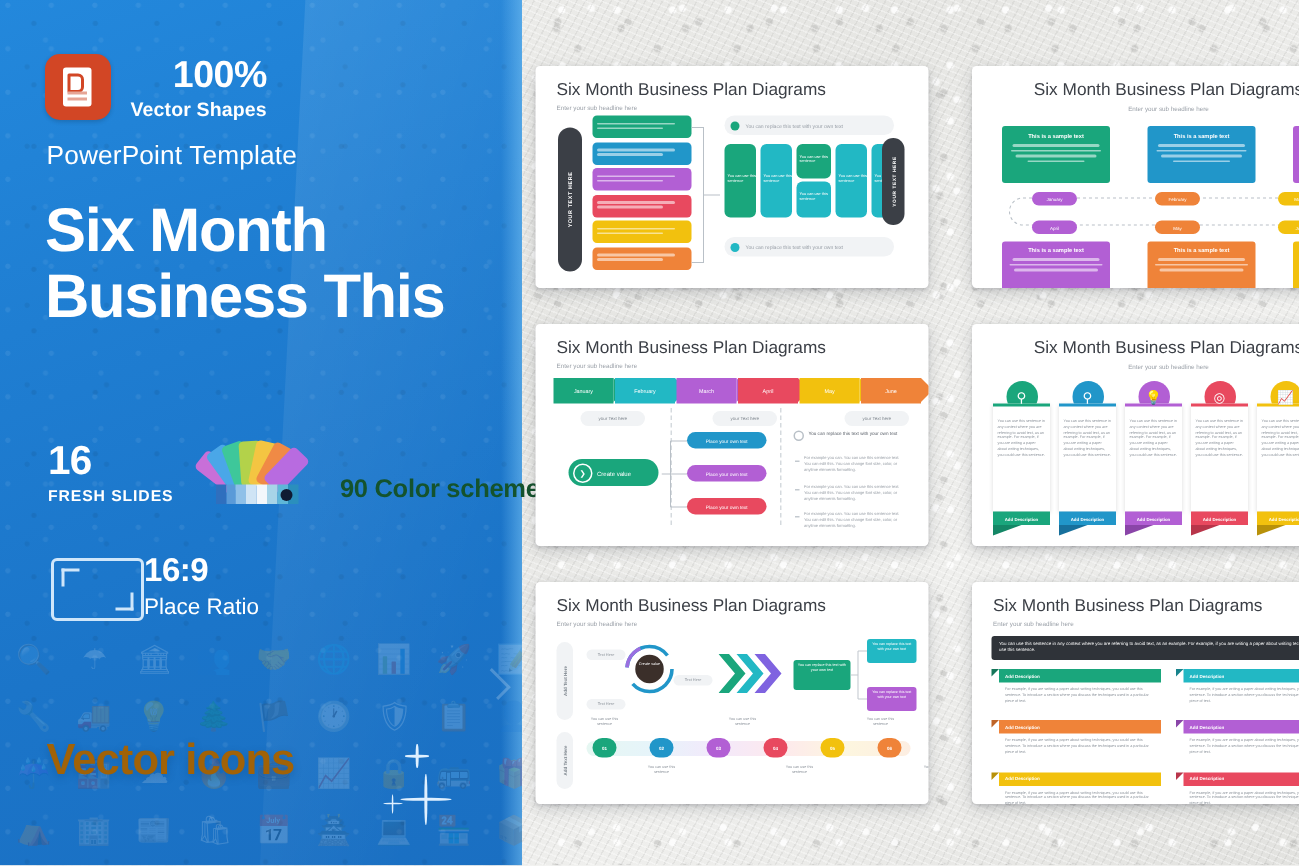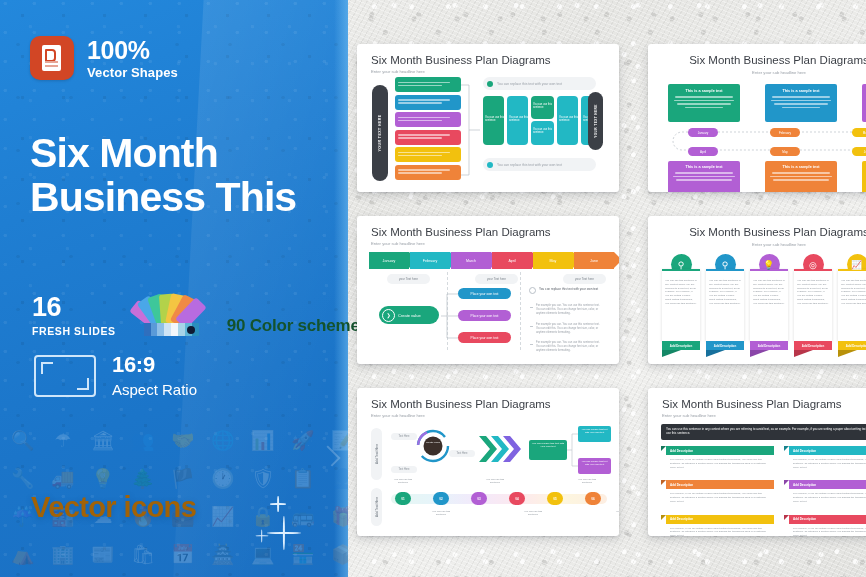--- a/index.html
+++ b/index.html
@@ -88,21 +88,21 @@
   .pptlogo .doc::before{
     content:""; position:absolute; left:3px; top:4px; width:7px; height:9px;
     border:2px solid #d24625; border-radius:1px 4px 4px 1px;
   }
   .pptlogo .doc::after{
     content:""; position:absolute; left:3px; top:16px; width:13px; height:2px;
     background:#e3writ; background:#e6a596;
     box-shadow:0 4px 0 #e6a596;
   }
   .pct { color:#fff; line-height:1; }
-  .pct .big { font-size: 25px; font-weight: 700; letter-spacing:-.3px; display:block; }
+  .pct .big { font-size: 25px; font-weight: 700; letter-spacing:-.3px; display:block;text-align:right; }
   .pct .sub { font-size: 13px; font-weight: 600; display:block; margin-top: 3px; letter-spacing:.1px; }
 
   .pptsub {
     position: absolute; left: 31px; top: 93px;
     color:#ffffff; font-size: 17.5px; font-weight: 400; letter-spacing:.1px;
   }
 
   
   .maintitle {
     position:absolute; left: 30px; top: 132px;
@@ -118,21 +118,21 @@
   .palette { position:relative; width: 55px; height: 46px; flex:0 0 auto; }
   .palette .fan { position:absolute; left:8px; bottom:10px; width:15px; height:30px; border-radius:3px; transform-origin: 50% 100%; }
   .palette .chips { position:absolute; left:0; bottom:0; width:55px; height:13px; display:flex; }
   .palette .chips i { flex:1; height:100%; display:block; }
   .palette .dot { position:absolute; right:4px; bottom:2px; width:8px; height:8px; border-radius:50%; background:#0f1b33; }
   .stat90 { color:#14532d; line-height:1.18; }
   .stat90 .t1 { font-size: 17px; font-weight: 700; display:block; letter-spacing:-.2px;}
   .stat90 .t2 { font-size: 15px; font-weight: 400; display:block; margin-top:3px;}
 
   
-  .aspectrow { position:absolute; left:34px; top:352px; display:flex; align-items:center; gap:16px; }
+  .aspectrow { position:absolute; left:34px; top:367px; display:flex; align-items:flex-end; }
   .aspbox { width:62px; height:42px; border:2.5px solid #cfe6fa; border-radius:4px; position:relative; flex:0 0 auto;}
   .aspbox::before{ content:""; position:absolute; left:5px; top:5px; width:10px; height:10px; border-left:2.5px solid #cfe6fa; border-top:2.5px solid #cfe6fa;}
   .aspbox::after{ content:""; position:absolute; right:5px; bottom:5px; width:10px; height:10px; border-right:2.5px solid #cfe6fa; border-bottom:2.5px solid #cfe6fa;}
   .asptxt { color:#fff; line-height:1.2;}
   .asptxt .a1 { font-size: 22px; font-weight:700; display:block; letter-spacing:-.3px;}
   .asptxt .a2 { font-size: 15px; font-weight:400; display:block; margin-top:3px;}
 
   
   .iconwall { position:absolute; left:0; top:418px; width:348px; height:159px; overflow:hidden; }
   .iconwall .g { position:absolute; display:grid; grid-template-columns: repeat(9, 38px); grid-auto-rows: 36px; gap: 2px; left:4px; top:4px; }
@@ -275,20 +275,21 @@
   <div class="pptrow">
     <div class="pptlogo">
       <div class="doc"></div>
     </div>
     <div class="pct">
       <span class="big">100%</span>
       <span class="sub">Vector Shapes</span>
     </div>
   </div>
 
+  <div class="pptsub">PowerPoint Template</div>
 
   <div class="maintitle">
     <span>Six Month</span><br>
     <span>Business This</span><br>
   </div>
 
   <div class="statrow">
     <div class="stat16">
       <span class="n">16</span>
       <span class="l">FRESH SLIDES</span>
@@ -315,21 +316,21 @@
     </div>
     <div class="stat90">
       <span class="t1">90 Color scheme</span>
     </div>
   </div>
 
   <div class="aspectrow">
     <div class="aspbox"></div>
     <div class="asptxt">
       <span class="a1">16:9</span>
-      <span class="a2">Aspect Ratio</span>
+      <span class="a2">Place Ratio</span>
     </div>
   </div>
 
   <div class="bigsub">Vector icons</div>
 
   <div class="slide" style="left:357px; top:44px; width:262px; height:148px;">
     <div style="position:absolute;left:14px;top:10px;font-size:11.5px;" class="stitle">Six Month Business Plan Diagrams</div>
     <div style="position:absolute;left:14px;top:25px;font-size:4.2px;" class="ssub">Enter your sub headline here</div>
 
     <div class="s1pill" style="position:absolute;left:15px;top:41px;width:16px;height:96px;">

